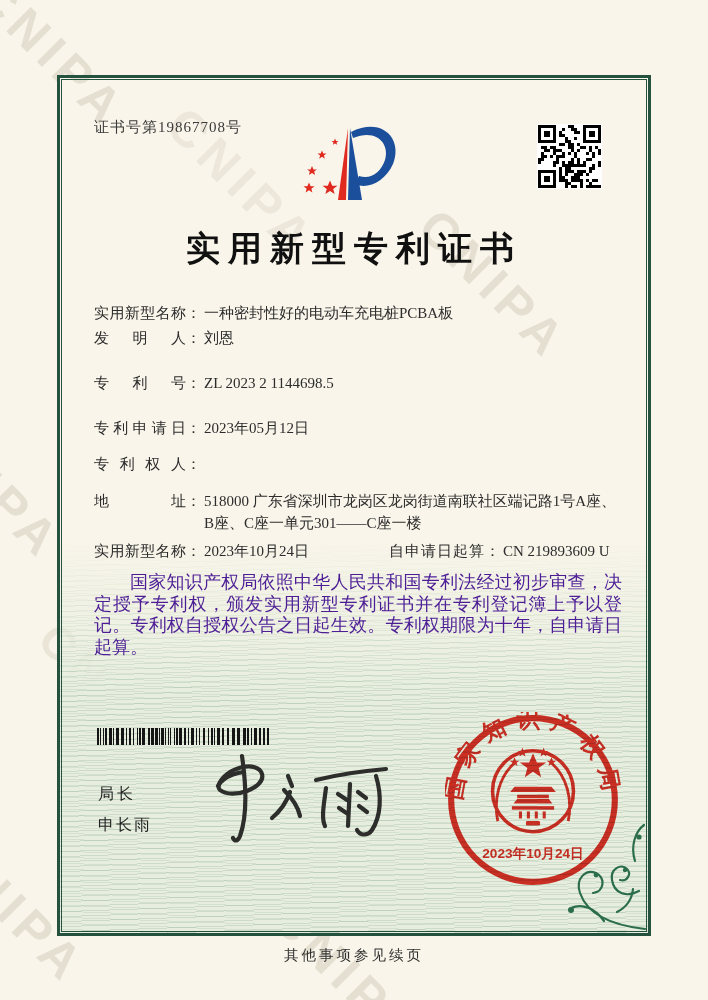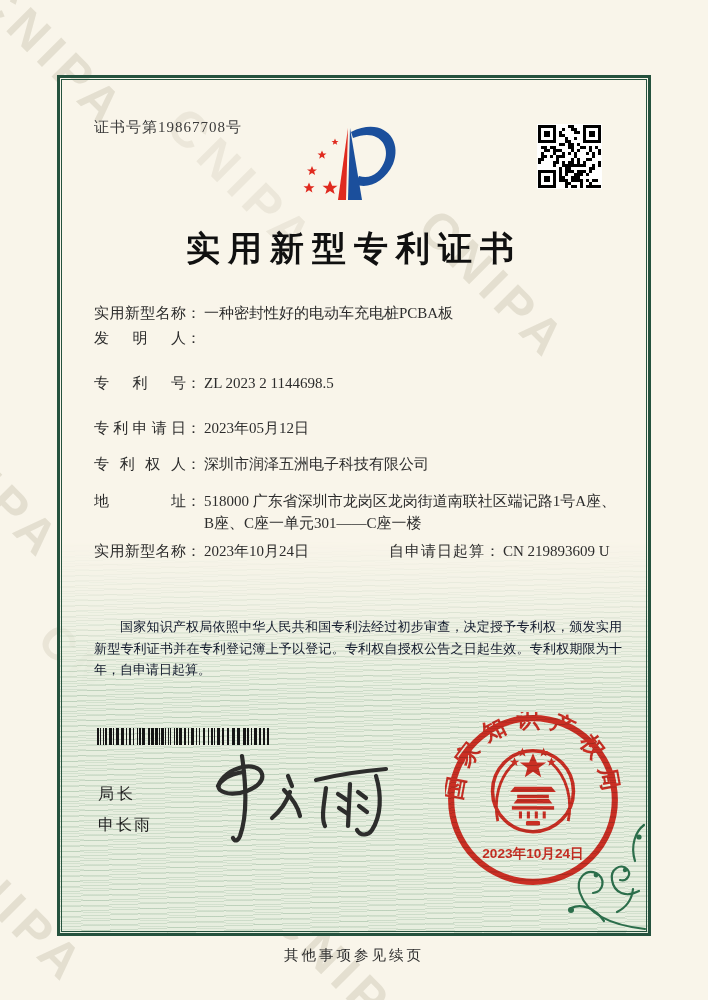--- a/index.html
+++ b/index.html
@@ -41,22 +41,22 @@
   
   .fields{position:absolute;left:34px;right:26px;top:204px;height:300px;font-size:15px;}
   .row{position:absolute;left:0;right:0;display:flex;line-height:22px;align-items:flex-start;}
   .r1{top:0;margin-top:20px;} .r2{top:45px;} .r3{top:90px;} .r4{top:135px;} .r5{top:171px;} .r6{top:208px;font-family:Liberation Serif, serif;} .r7{top:258px;}
   .flabel{flex:none;width:92px;text-align:justify;text-align-last:justify;}
   .colon{flex:none;margin-right:3px;}
   .fvalue{flex:1;}
   .gval{flex:none;width:185px;}
   .glabel2{flex:none;letter-spacing:1px;}
   
-  .paras{position:absolute;left:34px;right:26px;top:494px;font-size:13px;line-height:21.5px;
-         text-align:justify;color:#0f172a;margin-top:44px;}
+  .paras{position:absolute;left:34px;right:26px;top:494px;font-size:18px;line-height:21.5px;
+         text-align:justify;color:#4c1d95;}
   .paras p{margin:0;text-indent:2em;}
   .paras p + p{margin-top:2px;}
   
   .barcode{position:absolute;left:37px;top:650px;width:188px;height:17px;display:flex;overflow:hidden;}
   .barcode i{flex:none;background:#151515;height:100%;}
   .signoff-title{position:absolute;left:38px;top:706px;font-size:16px;letter-spacing:3px;color:#1f1f1f;
                  font-family:"Liberation Sans","DejaVu Sans",sans-serif;font-weight:500;}
   .signoff-name{position:absolute;left:38px;top:737px;font-size:16px;letter-spacing:2px;color:#1f1f1f;
                 font-family:"Liberation Sans","DejaVu Sans",sans-serif;font-weight:500;}
   .sig{position:absolute;left:128px;top:664px;width:280px;height:180px;}
@@ -257,35 +257,35 @@
 
     <div class="fields">
       <div class="row r1">
         <span class="flabel">实用新型名称</span>
           <span class="colon">：</span>
           <span class="fvalue">一种密封性好的电动车充电桩PCBA板</span>
       </div>
       <div class="row r2">
         <span class="flabel">发明人</span>
           <span class="colon">：</span>
+          <span class="fvalue">刘恩</span>
       </div>
       <div class="row r3">
         <span class="flabel">专利号</span>
           <span class="colon">：</span>
           <span class="fvalue">ZL 2023 2 1144698.5</span>
       </div>
       <div class="row r4">
         <span class="flabel">专利申请日</span>
           <span class="colon">：</span>
           <span class="fvalue">2023年05月12日</span>
       </div>
       <div class="row r5">
         <span class="flabel">专利权人</span>
           <span class="colon">：</span>
-          <span class="fvalue">深圳市润泽五洲电子科技有限公司</span>
       </div>
       <div class="row r6">
         <span class="flabel">地址</span>
           <span class="colon">：</span>
           <span class="fvalue">518000 广东省深圳市龙岗区龙岗街道南联社区端记路1号A座、B座、C座一单元301——C座一楼</span>
       </div>
       <div class="row r7">
         <span class="flabel">实用新型名称</span>
           <span class="colon">：</span>
           <span class="gval">2023年10月24日</span>

